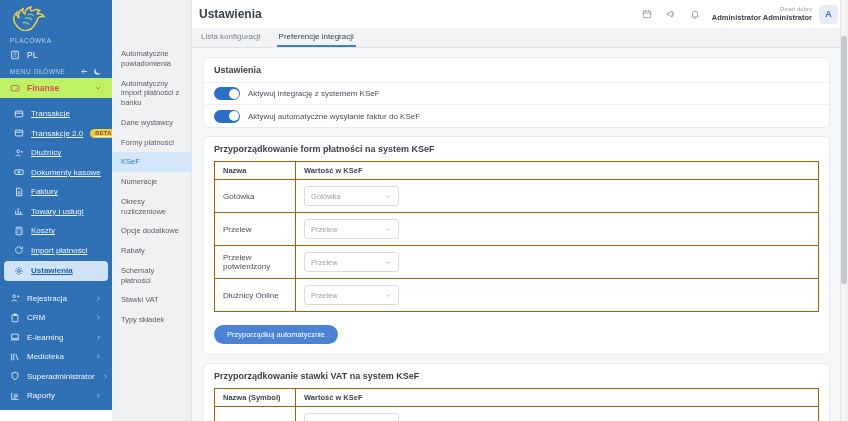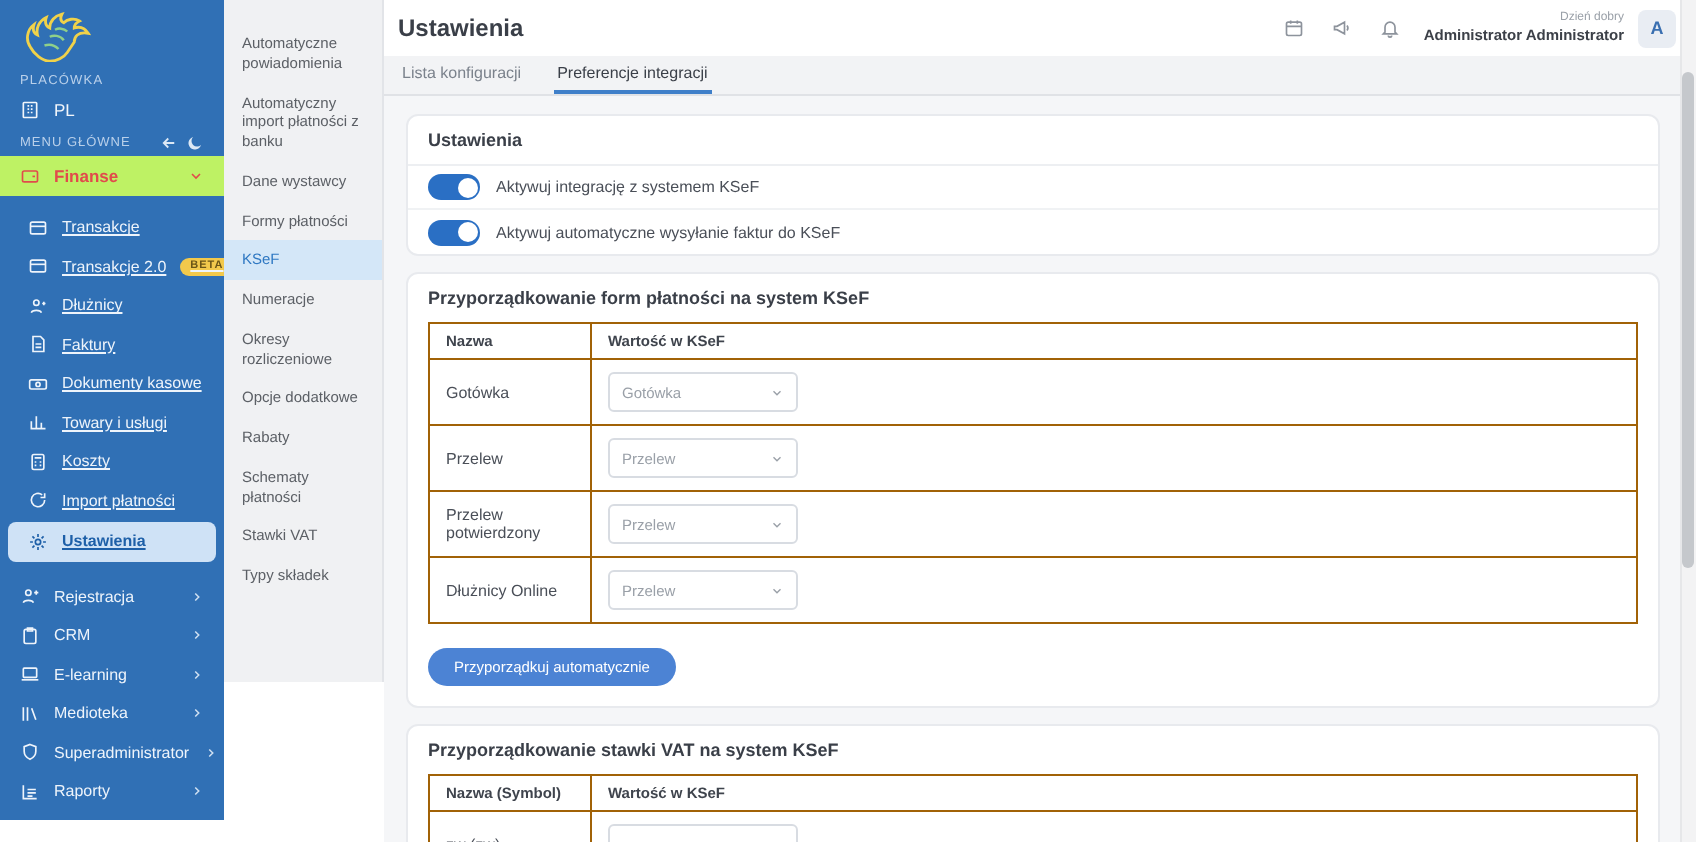--- a/index.html
+++ b/index.html
@@ -21,21 +21,21 @@
   .finanse-row .grow { flex:1; }
   .nav-item { display:flex; align-items:center; gap:7px; padding:0 10px 0 14px; height:19.5px; font-size:8px; color:#eef4fb; cursor:pointer; white-space:nowrap;text-decoration:underline; }
   .nav-item .grow { flex:1; }
   .nav-item.active { background:#cfe2f6; color:#1d5fa8; border-radius:4px; margin:1px 4px; padding-left:10px; font-weight:bold; }
   .badge-beta { background:#f2c94c; color:#6b5618; font-size:5.5px; font-weight:bold; letter-spacing:0.5px; padding:1.5px 5px; border-radius:7px; }
   .group-item { display:flex; align-items:center; gap:7px; padding:0 10px; height:19.5px; font-size:8px; color:#eef4fb; cursor:pointer; white-space:nowrap; }
   .group-item .grow { flex:1; }
   .chev { color:#cfe0f2; }
 
   
-  .submenu { position:absolute; left:112px; top:0; width:80px; height:341px; background:#f0f1f3; border-right:1px solid #e2e4e8; padding-top:12px; }
+  .submenu { position:absolute; left:112px; top:0; width:80px; height:421px; background:#f0f1f3; border-right:1px solid #e2e4e8; padding-top:44px; }
   .sub-item { font-size:7.5px; color:#5c6066; padding:5px 6px 5px 9px; line-height:1.3; cursor:pointer; }
   .sub-item.active { background:#d4e7f8; color:#2f78c2; }
 
   
   .main { position:absolute; left:192px; top:0; width:656px; height:421px; background:#f5f6f8; }
   .main-header { height:28px; background:#fff; display:flex; align-items:center; padding:0 10px 0 7px; }
   .page-title { font-size:12px; font-weight:bold; color:#3a3f48; flex:1; }
   .hdr-icons { display:flex; align-items:center; gap:14px; color:#8d939c; margin-right:12px; }
   .hdr-icons .hbtn { cursor:pointer; }
   .greet { text-align:right; margin-right:7px; line-height:1.25; }
@@ -149,34 +149,34 @@
         <svg width="10" height="10" viewBox="0 0 24 24" fill="none" stroke="currentColor" stroke-width="2">
             <circle cx="10" cy="8" r="3.2"></circle>
             <path d="M4 20c1.2-3.6 10.8-3.6 12 0M17 9h4M19 7v4"></path>
           </svg>
       </span>
       <span class="grow">Dłużnicy</span>
     </div>
     <div class="nav-item">
       <span class="ico">
         <svg width="10" height="10" viewBox="0 0 24 24" fill="none" stroke="currentColor" stroke-width="2">
+            <rect x="2" y="7" width="20" height="11" rx="2"></rect>
+            <circle cx="12" cy="12.5" r="2.5"></circle>
+          </svg>
+      </span>
+      <span class="grow">Dokumenty kasowe</span>
+    </div>
+    <div class="nav-item">
+      <span class="ico">
+        <svg width="10" height="10" viewBox="0 0 24 24" fill="none" stroke="currentColor" stroke-width="2">
             <path d="M6 3h9l4 4v14H6z"></path>
             <path d="M9 12h7M9 16h7"></path>
           </svg>
       </span>
       <span class="grow">Faktury</span>
-    </div>
-    <div class="nav-item">
-      <span class="ico">
-        <svg width="10" height="10" viewBox="0 0 24 24" fill="none" stroke="currentColor" stroke-width="2">
-            <rect x="2" y="7" width="20" height="11" rx="2"></rect>
-            <circle cx="12" cy="12.5" r="2.5"></circle>
-          </svg>
-      </span>
-      <span class="grow">Dokumenty kasowe</span>
     </div>
     <div class="nav-item">
       <span class="ico">
         <svg width="10" height="10" viewBox="0 0 24 24" fill="none" stroke="currentColor" stroke-width="2">
             <path d="M4 20V11M10 20V5M16 20v-7M3 20h18"></path>
           </svg>
       </span>
       <span class="grow">Towary i usługi</span>
     </div>
     <div class="nav-item">

